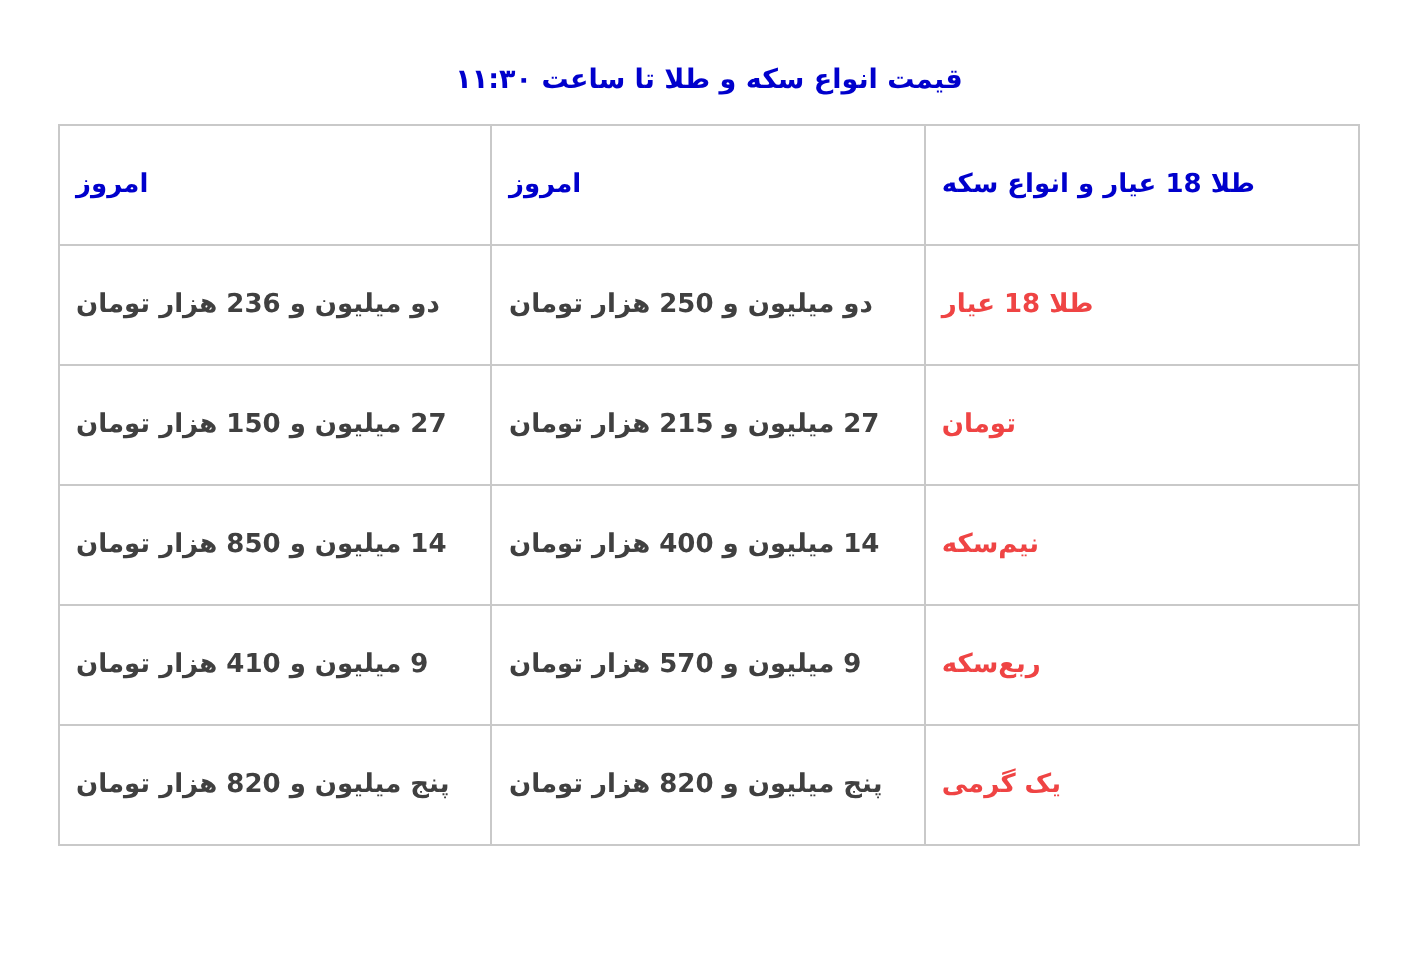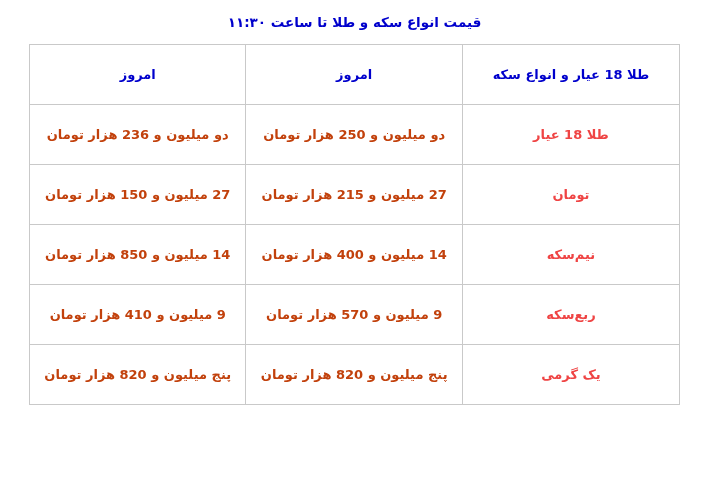--- a/index.html
+++ b/index.html
@@ -18,40 +18,40 @@
     width: 709px;
     height: 489px;
     position: relative;
     box-sizing: border-box;
   }
   .title {
     text-align: center;
     color: #0000cc;
     font-size: 13.5px;
     font-weight: bold;
-    padding-top: 14px;
+    padding-top: 32px;
     padding-bottom: 14px;
     letter-spacing: 0px;
     direction: rtl;
   }
   .table-wrap {
     margin: 0 auto;
     width: 651px;
   }
   table.price-table {
     border-collapse: collapse;
     width: 100%;
     table-layout: fixed;
     direction: rtl;
   }
   table.price-table td,
   table.price-table th {
     border: 1px solid #c9c9c9;
     height: 60px;
-    text-align: center;
+    text-align: left;
     vertical-align: middle;
     font-size: 13px;
     font-weight: bold;
     padding: 4px 8px;
     box-sizing: border-box;
   }
   .col-label { width: 33.4%; margin-top: 20px; }
   .col-mid   { width: 33.3%; }
   .col-today { width: 33.3%; }
 
@@ -59,21 +59,21 @@
     color: #0000cc;
     font-size: 13px;
     font-weight: bold;
   }
   .row-label {
     color: #ef4444;
     font-size: 13.5px;
     font-weight: bold;
   }
   .value-cell {
-    color: #c2410c;
+    color: #404040;
     font-weight: bold;
     font-size: 13px;
   }
 </style>
 </head>
 <body>
 
 <div class="page">
 
   <div class="title">قیمت انواع سکه و طلا تا ساعت ۱۱:۳۰</div>

